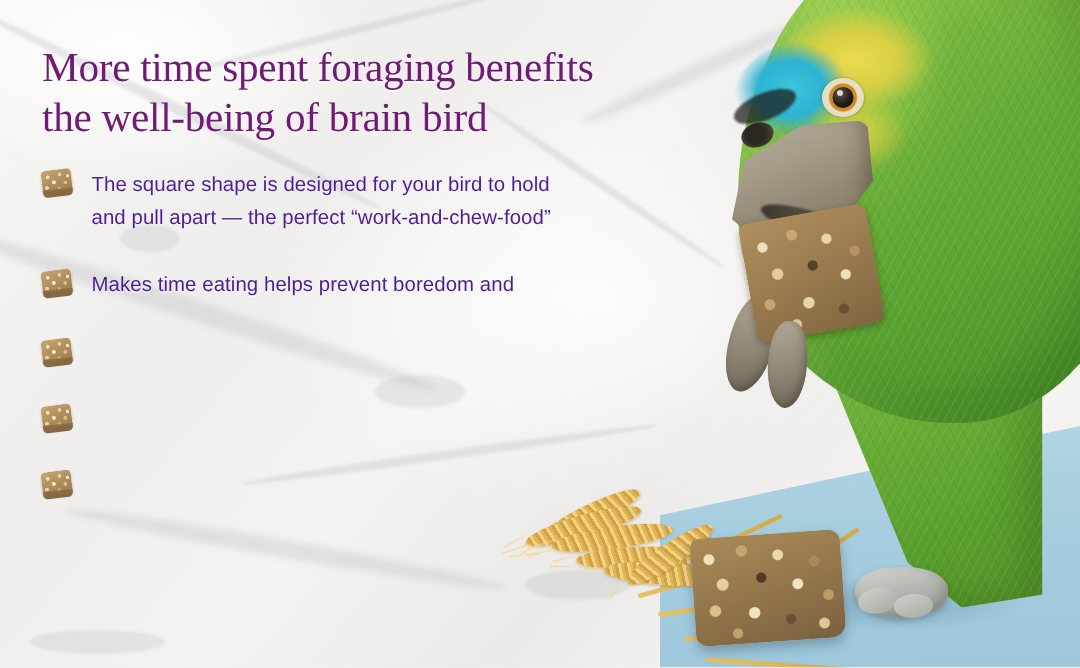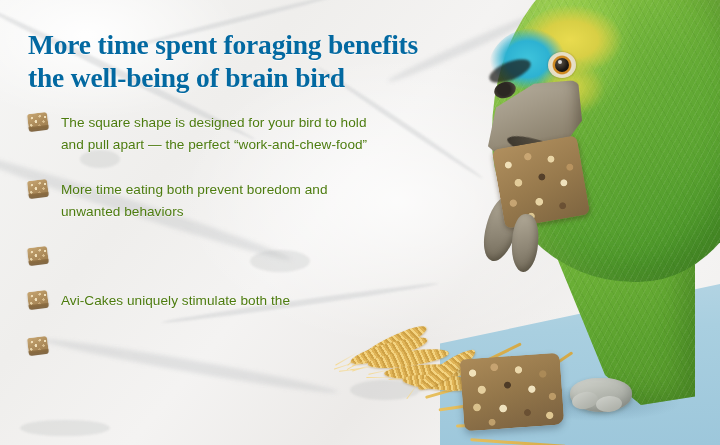--- a/index.html
+++ b/index.html
@@ -20,22 +20,22 @@
       linear-gradient(130deg,#f6f6f5 0%,#efeeec 28%,#f4f3f2 46%,#eceae8 64%,#f5f4f3 82%,#eeedeb 100%);
   }
   .vein{position:absolute;background:rgba(196,198,200,.40);filter:blur(1.1px);border-radius:50%;}
   .vein2{position:absolute;background:rgba(178,182,186,.30);filter:blur(2.2px);border-radius:50%;}
   .speck{position:absolute;border-radius:50%;background:rgba(170,172,174,.22);filter:blur(1px);}
 
   
   .headline{
     position:absolute;left:28px;top:28px;width:430px;
     font-family:"Liberation Serif", serif;
-    font-weight:700;font-size:27.5px;line-height:33px;
-    color:#0369a1;letter-spacing:-.2px;
+    font-weight:400;font-size:27.5px;line-height:33px;
+    color:#701a75;letter-spacing:-.2px;
     text-shadow:0 1px 0 rgba(255,255,255,.6);
   }
   .headline .l2{display:block;}
 
   
   .bullets{position:absolute;left:28px;top:112px;width:420px;}
   .bullet{position:relative;display:flex;align-items:flex-start;margin-bottom:24px;}
   .bullet:last-child{margin-bottom:0;}
 
   .cake{
@@ -56,21 +56,21 @@
       linear-gradient(160deg,#c8a772 0%,#b08f5e 48%,#9c7c4e 100%);
     box-shadow:0 1px 1.5px rgba(80,60,30,.35);
   }
   .cake .edge{
     position:absolute;left:0;top:13px;width:20px;height:5px;border-radius:0 0 3px 3px;
     background:linear-gradient(180deg,#8e6f43,#785c36);
     opacity:.92;
   }
 
   .btxt{
-    font-size:13.6px;line-height:21.5px;color:#4d7c0f;
+    font-size:13.6px;line-height:21.5px;color:#4c1d95;
     letter-spacing:.05px;
     text-shadow:0 1px 0 rgba(255,255,255,.55);
   }
   .btxt .ln{display:block;white-space:nowrap;}
 
   
   .photo{position:absolute;right:0;top:0;width:300px;height:445px;}
 
   
   .table-surface{
@@ -366,41 +366,39 @@
         <span class="ln">and pull apart — the perfect “work-and-chew-food”</span>
       </span>
     </div>
 
     <div class="bullet">
       <span class="cake">
           <span class="slab"></span>
           <span class="edge"></span>
         </span>
       <span class="btxt">
-        <span class="ln">More time eating both prevent boredom and</span>
-        <span class="ln">unwanted behaviors</span>
+        <span class="ln">Makes time eating helps prevent boredom and</span>
       </span>
     </div>
 
     <div class="bullet">
       <span class="cake">
           <span class="slab"></span>
           <span class="edge"></span>
         </span>
       <span class="btxt">
       </span>
     </div>
 
     <div class="bullet">
       <span class="cake">
           <span class="slab"></span>
           <span class="edge"></span>
         </span>
       <span class="btxt">
-        <span class="ln">Avi-Cakes uniquely stimulate both the</span>
       </span>
     </div>
 
     <div class="bullet">
       <span class="cake">
           <span class="slab"></span>
           <span class="edge"></span>
         </span>
     </div>
 

